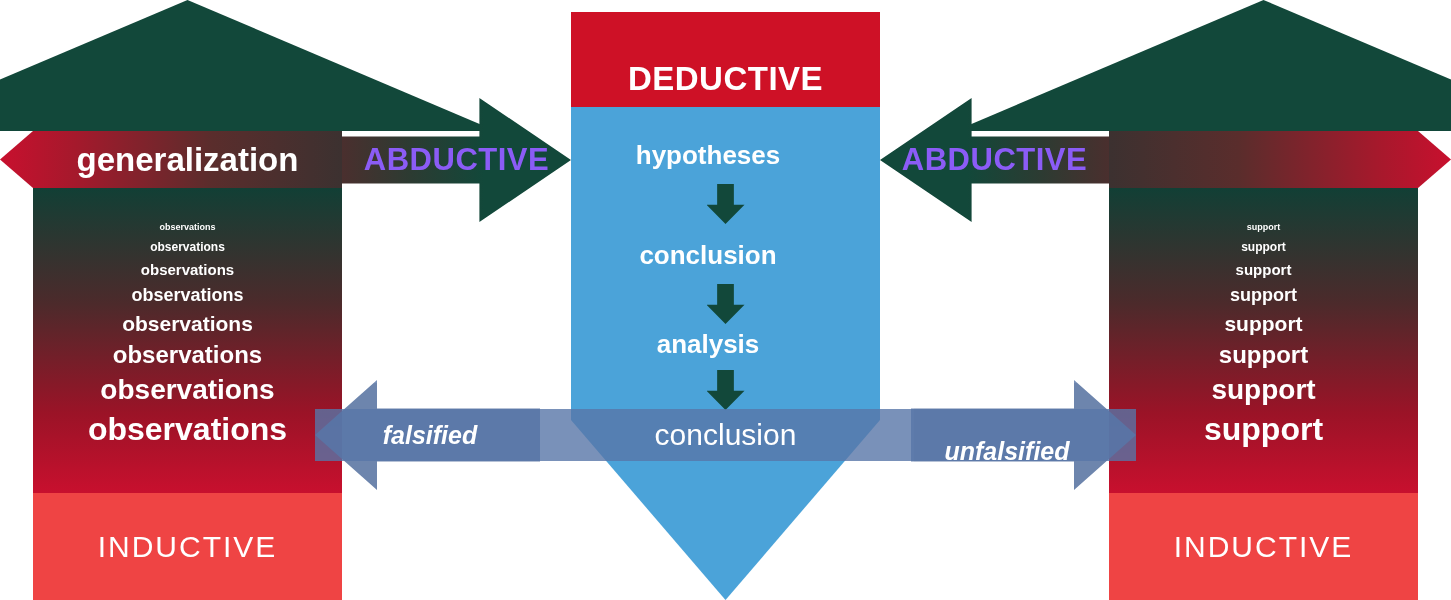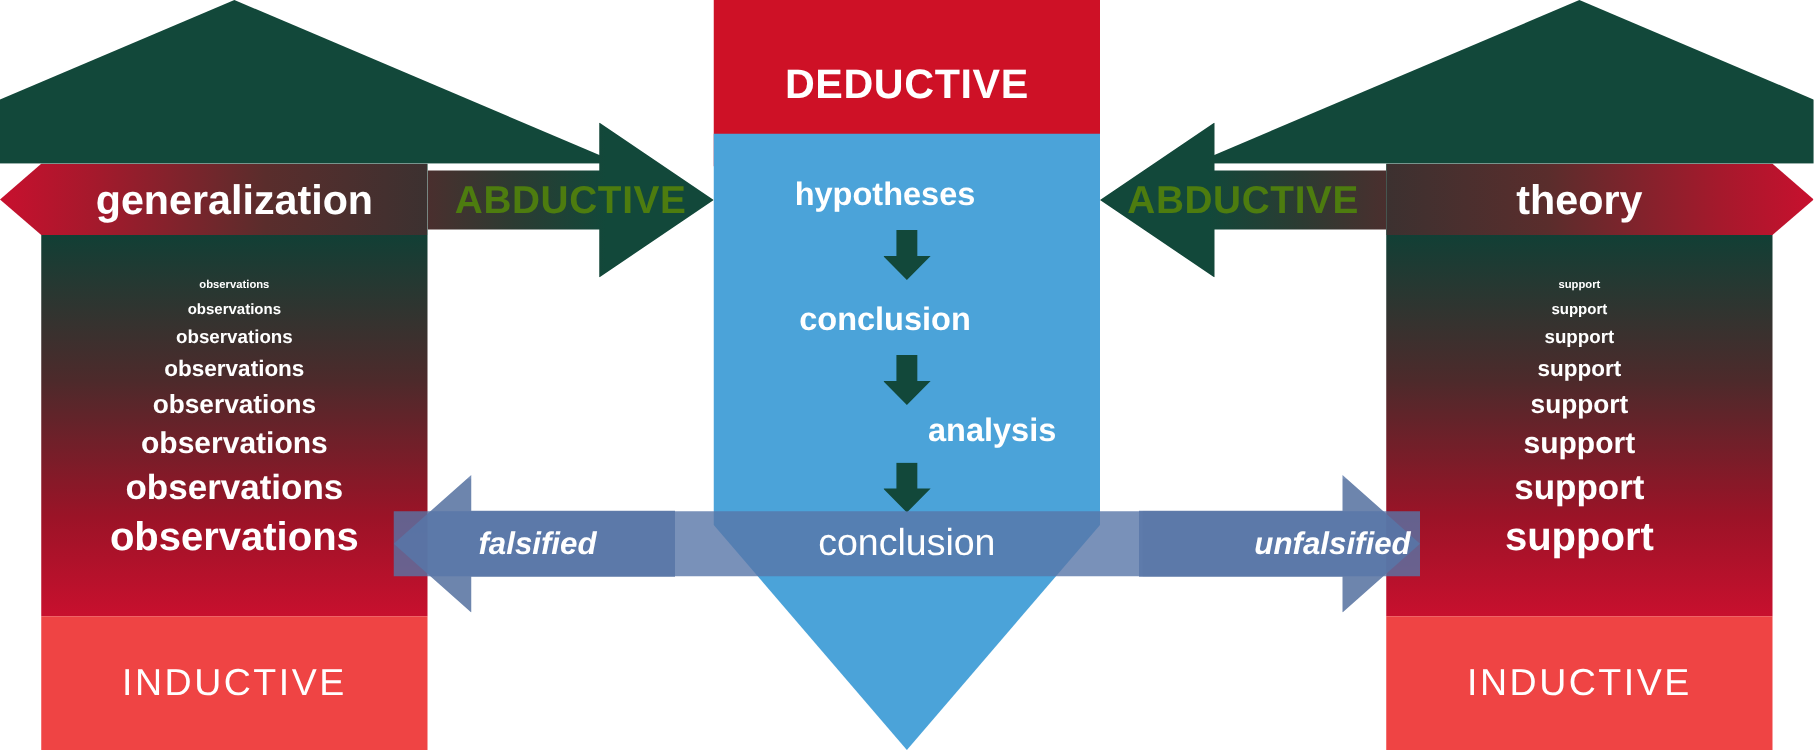--- a/index.html
+++ b/index.html
@@ -81,27 +81,27 @@
     clip-path:polygon(0 31%,60% 31%,60% 0,100% 50%,60% 100%,60% 69%,0 69%);
   }
   #abd-right{
     left:880px;
     background:linear-gradient(to left,#4a2f2e 0%,#2c3b32 30%,#12483A 62%,#12483A 100%);
     clip-path:polygon(100% 31%,40% 31%,40% 0,0 50%,40% 100%,40% 69%,100% 69%);
   }
   .abd-label{
     position:absolute;top:131px;height:57px;
     display:flex;align-items:center;justify-content:center;
-    color:#4d7c0f;font-size:31px;font-weight:bold;letter-spacing:.5px;
+    color:#8b5cf6;font-size:31px;font-weight:bold;letter-spacing:.5px;
   }
 
   
   #center-col{position:absolute;left:571px;top:0;width:309px;height:420px;}
   #center-deductive{
-    position:absolute;left:0;top:0;width:309px;height:133px;
+    position:absolute;left:0;top:12px;width:309px;height:133px;
     background:#CE1126;
     display:flex;align-items:center;justify-content:center;
     color:#ffffff;font-size:33px;font-weight:bold;letter-spacing:.5px;
   }
   #center-blue{
     position:absolute;left:0;top:107px;width:309px;height:313px;
     background:#4BA3D9;
   }
   #center-tip{
     position:absolute;left:571px;top:420px;width:309px;height:180px;
@@ -198,41 +198,40 @@
     <div id="center-blue"></div>
 
     <div class="center-step" style="top:140px;">hypotheses</div>
     <div class="down-arrow" style="top:182px;">
       <i></i>
     </div>
     <div class="center-step" style="top:240px;">conclusion</div>
     <div class="down-arrow" style="top:282px;">
       <i></i>
     </div>
-    <div class="center-step" style="top:329px;text-align:right;">analysis</div>
+    <div class="center-step" style="top:329px;">analysis</div>
     <div class="down-arrow" style="top:368px;">
       <i></i>
     </div>
   </div>
   <div id="center-tip"></div>
 
   <div class="banner" id="banner-left"></div>
   <div class="banner-label" style="left:33px;width:309px;">generalization</div>
 
   <div class="banner" id="banner-right"></div>
-  <div class="banner-label" style="left:1109px;width:309px;">theory</div>
 
   <div class="abd" id="abd-left"></div>
   <div class="abd-label" style="left:342px;width:229px;">ABDUCTIVE</div>
 
   <div class="abd" id="abd-right"></div>
   <div class="abd-label" style="left:880px;width:229px;">ABDUCTIVE</div>
 
   <div class="fals" id="fals-left"></div>
   <div class="fals" id="fals-right"></div>
   <div id="fals-band"></div>
 
   <div class="fals-label" style="left:330px;width:200px;">falsified</div>
-  <div class="fals-label" style="left:966px;width:200px;">unfalsified</div>
+  <div class="fals-label" style="left:907px;width:200px;margin-top:16px;">unfalsified</div>
 
   <div id="conclusion-label">conclusion</div>
 
 </div>
 
 </body></html>

